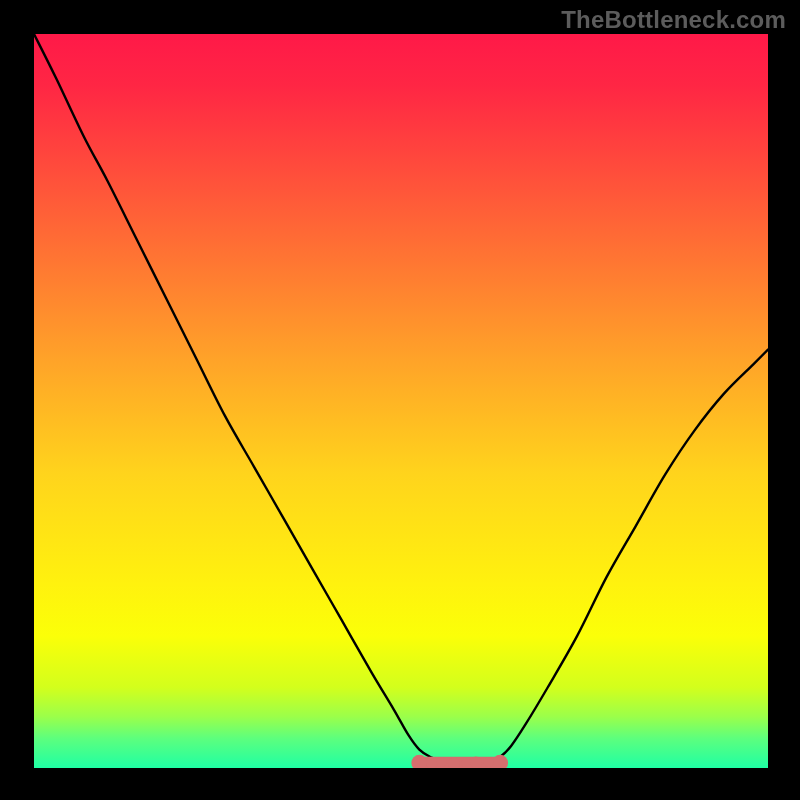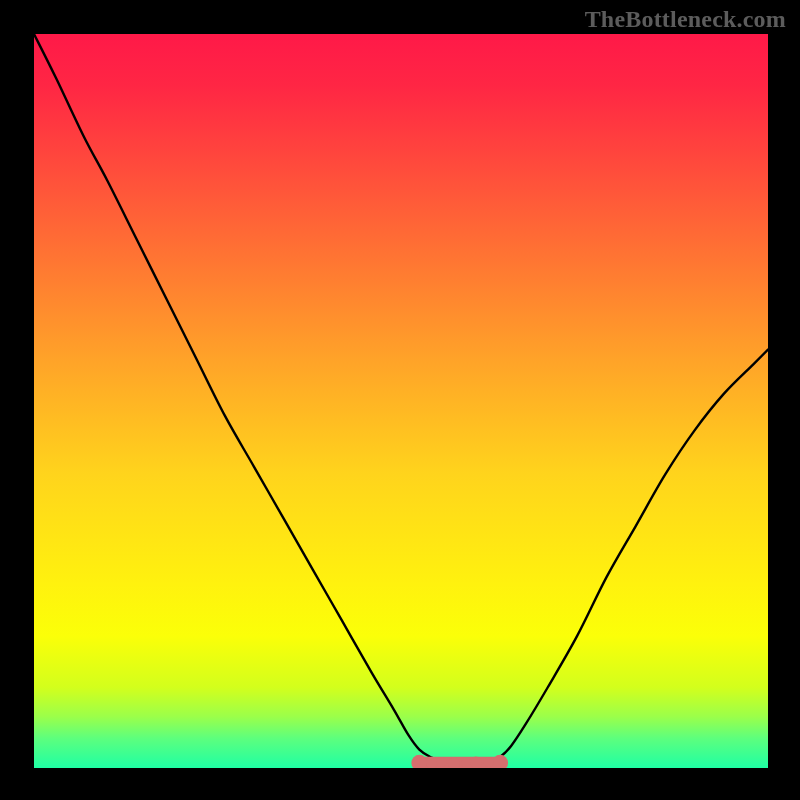--- a/index.html
+++ b/index.html
@@ -13,21 +13,20 @@
   }
   .watermark {
     position: absolute;
     top: 6px;
     right: 14px;
     font-size: 24px;
     font-weight: 600;
     color: #5c5c5c;
     letter-spacing: 0.2px;
     z-index: 5;
-    font-family: Liberation Serif, serif;
   }
   .plot-area {
     position: absolute;
     left: 34px;
     top: 34px;
     width: 734px;   
     height: 734px;  
   }
 </style>
 </head>

